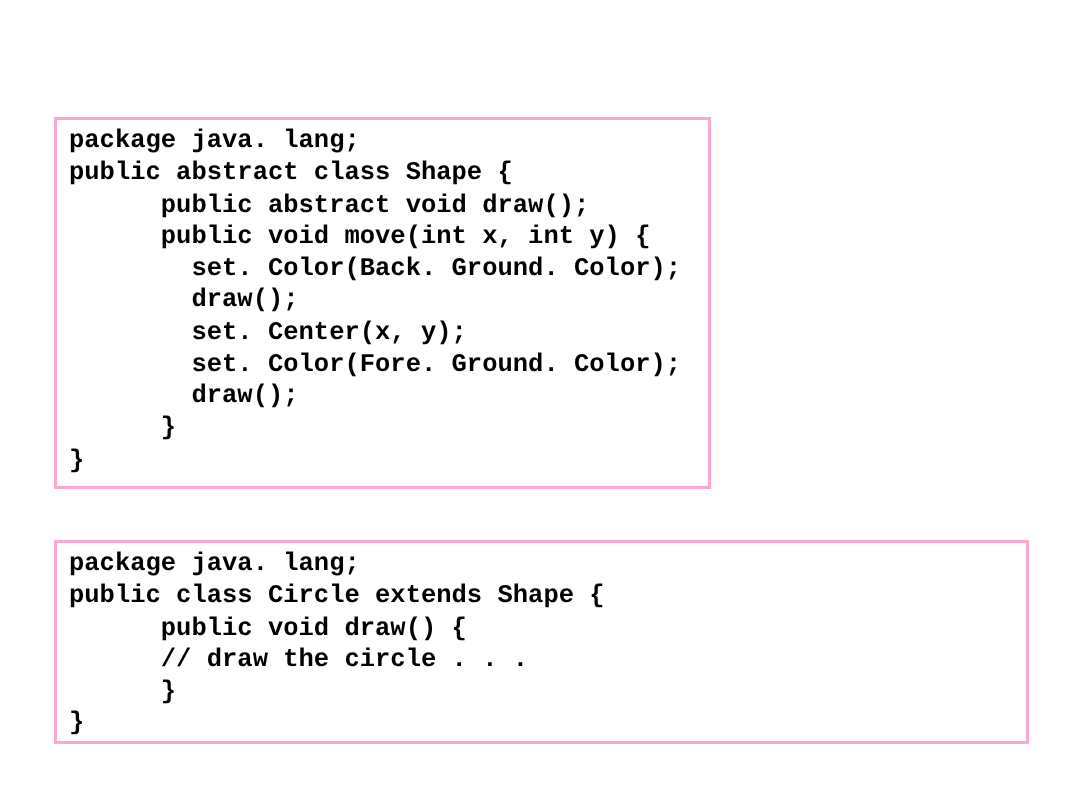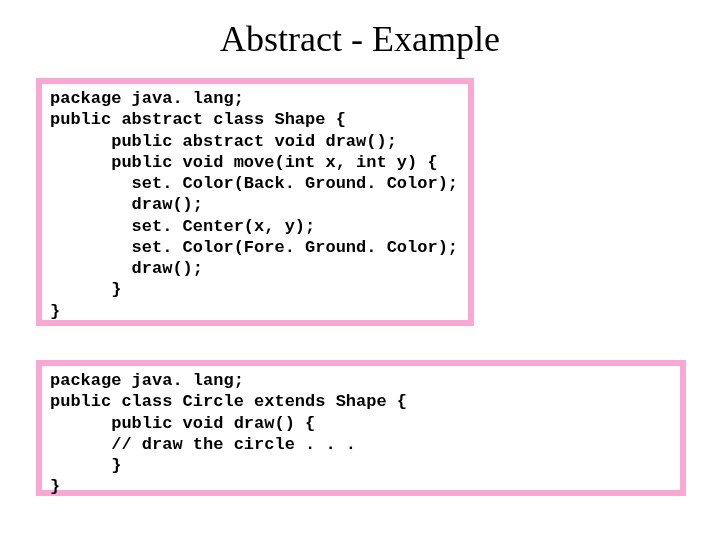--- a/index.html
+++ b/index.html
@@ -20,21 +20,21 @@
   .title {
     position: absolute;
     top: 18px;
     left: 0;
     width: 720px;
     text-align: center;
     font-size: 36px;
   }
   .codebox {
     position: absolute;
-    border: 6px solid #f9a8d4;
+    border: 2px solid #f9a8d4;
     background: #fff;
     box-sizing: border-box;
     padding: 4px 8px;
     font-family: "Courier New", Courier, monospace;
     font-size: 17px;
     line-height: 1.25;
     font-weight: bold;
     white-space: pre;
   }
   .box1 {
@@ -47,21 +47,20 @@
     left: 36px;
     top: 360px;
     width: 650px;
     height: 136px;
   }
 </style>
 </head>
 <body>
 
 <div class="slide">
-  <div class="title">Abstract - Example</div>
   <div class="codebox box1">package java. lang;
 public abstract class Shape {
       public abstract void draw();
       public void move(int x, int y) {
         set. Color(Back. Ground. Color);
         draw();
         set. Center(x, y);
         set. Color(Fore. Ground. Color);
         draw();
       }

